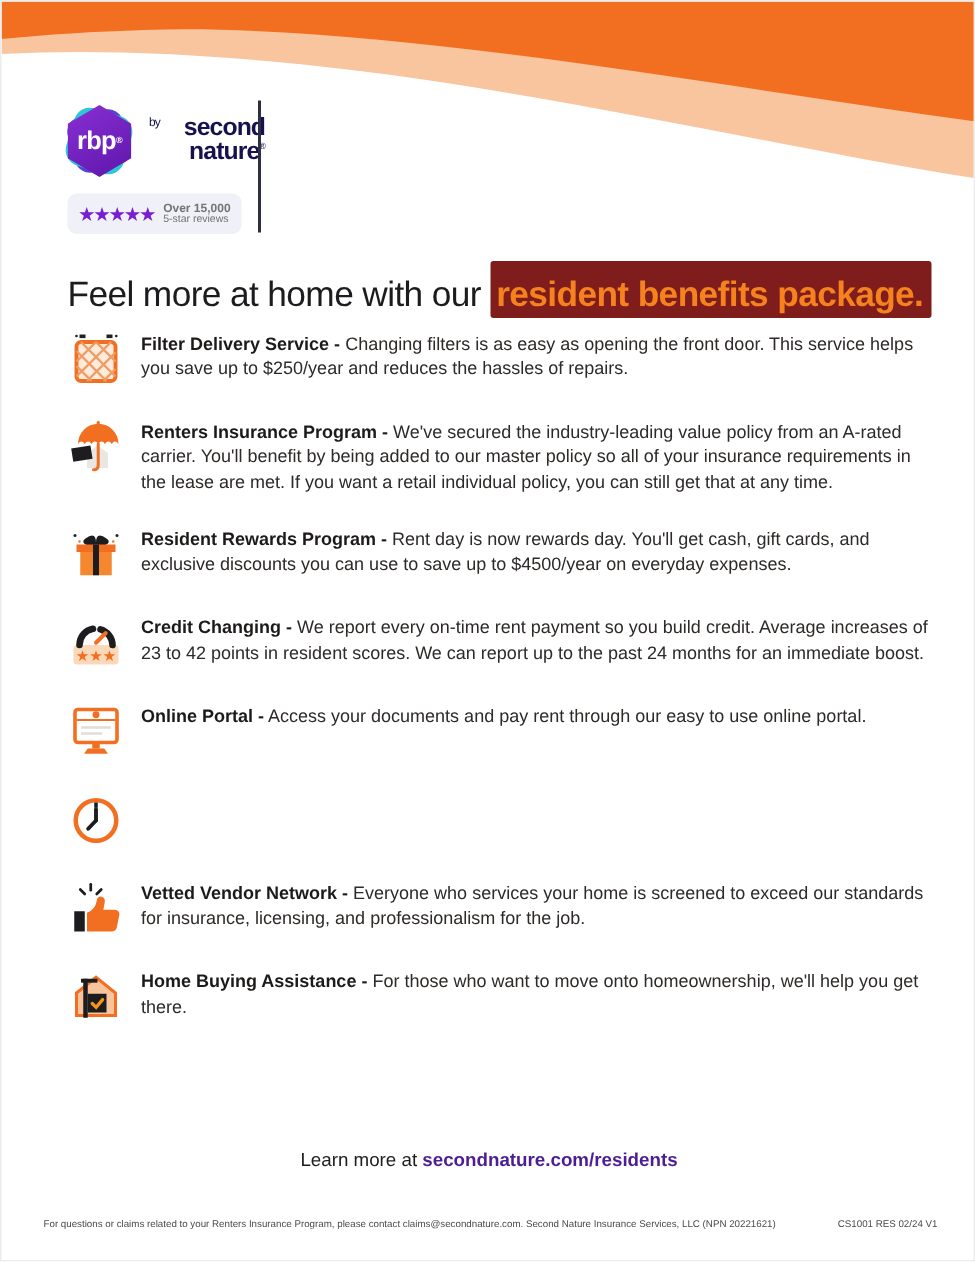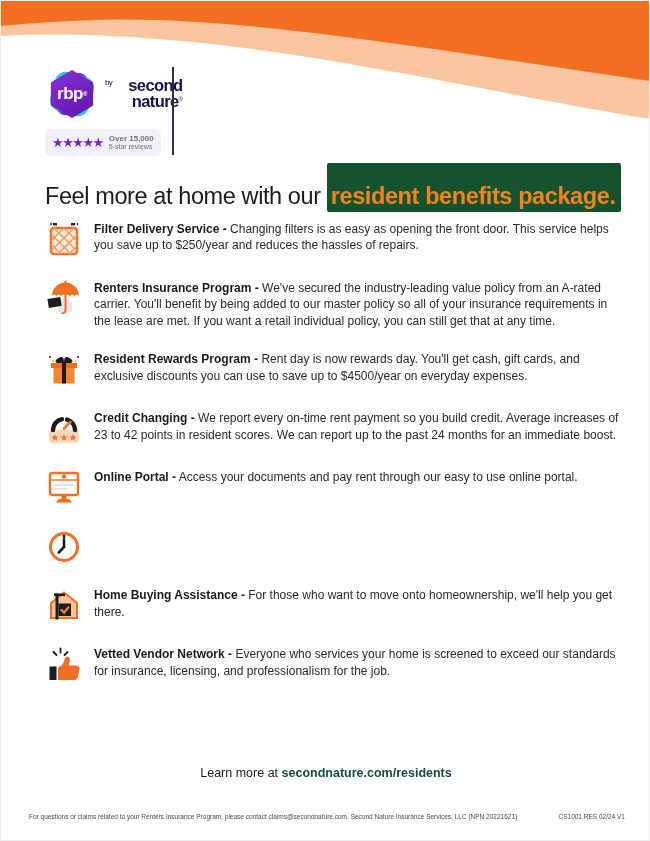--- a/index.html
+++ b/index.html
@@ -4,21 +4,21 @@
 <style>
   html,body{margin:0;padding:0;background:#fff;}
   #page{position:relative;width:650px;height:841px;background:#fff;overflow:hidden;
         font-family:"Liberation Sans",sans-serif;color:#232020;border:1px solid #ececec;box-sizing:border-box;}
 
   
   .wave{position:absolute;top:0;left:0;width:650px;height:150px;}
 
   
   .rbp-lockup{position:absolute;top:66px;left:44px;width:126px;}
-  .rbp-row{display:flex;align-items:center;gap:6px;}
+  .rbp-row{display:flex;align-items:center;gap:6px;justify-content:center;}
   .rbp-mark{position:relative;width:54px;height:54px;flex:0 0 auto;}
   .rbp-blue{position:absolute;inset:8px;background:#5246d6;border-radius:10px;transform:rotate(-16deg);}
   .rbp-teal{position:absolute;inset:7px;background:#2fc6d8;border-radius:11px;transform:rotate(17deg);}
   .rbp-hex{position:absolute;inset:3px;background:linear-gradient(150deg,#8b2fd6,#5d16a9);
            clip-path:polygon(50% 0%,94% 26%,94% 74%,50% 100%,6% 74%,6% 26%);}
   .rbp-word{position:absolute;inset:0;display:flex;align-items:center;justify-content:center;
             color:#fff;font-weight:bold;font-size:17px;letter-spacing:-0.5px;}
   .rbp-word sup{font-size:6px;}
   .sn-text{line-height:0.95;color:#15124d;font-weight:bold;font-size:16.5px;letter-spacing:-0.6px;}
   .sn-by{font-size:8px;font-weight:normal;vertical-align:6px;margin-right:16px;color:#15124d;}
@@ -36,32 +36,32 @@
   .pmi-lockup{position:absolute;left:188px;top:82px;display:flex;align-items:flex-start;gap:9px;}
   .pmi-flag{width:17px;height:38px;border:8px solid #f26f21;transform:skewX(-18deg) rotate(-3deg);
             margin-top:6px;box-sizing:content-box;}
   .pmi-texts{line-height:1;}
   .pmi-name{font-size:47px;font-weight:bold;color:#1c1c1e;letter-spacing:-2.5px;line-height:0.82;}
   .pmi-city{font-size:19px;color:#f6861f;margin-top:3px;margin-left:26px;letter-spacing:0.5px;}
 
   
   .headline{position:absolute;top:182px;left:44px;width:575px;font-size:23.5px;
             letter-spacing:-0.4px;color:#1c1c1e;white-space:nowrap;}
-  .headline .hl{color:#f5821f;font-weight:bold;background:#14532d;padding:20px 5px 3px 4px;border-radius:2px;}
+  .headline .hl{color:#f5821f;font-weight:bold;background:#7f1d1d;padding:9px 5px 3px 4px;border-radius:2px;}
 
   
   .benefits{position:absolute;top:219px;left:44px;width:577px;}
   .benefit{display:flex;gap:11px;margin-bottom:21px;align-items:flex-start;}
   .b-icon{flex:0 0 38px;width:38px;height:38px;}
   .b-text{font-size:12px;line-height:1.37;color:#2d2a28;padding-top:1px;}
   .b-title{font-weight:bold;font-size:12px;color:#1d1b1a;}
 
   
   .cta{position:absolute;top:765px;left:0;width:650px;text-align:center;font-size:12.5px;color:#1c1c1e;}
-  .cta .link{color:#14532d;font-weight:bold;}
+  .cta .link{color:#4c1d95;font-weight:bold;}
   .pagefoot{position:absolute;top:812px;left:28px;right:24px;display:flex;
             justify-content:space-between;font-size:6.5px;color:#4a4a4a;}
 </style>
 </head>
 <body>
 
 <div id="page">
 
   <svg class="wave" viewBox="0 0 650 150" aria-hidden="true">
     <path d="M0,0 L650,0 L650,118 C520,98 340,54 180,40 C115,34 55,32 0,35 Z" fill="#f9c59e"></path>
@@ -176,42 +176,42 @@
       <svg class="b-icon" viewBox="0 0 38 38">
         <circle cx="19" cy="20" r="13.5" fill="none" stroke="#f26f21" stroke-width="3"></circle>
         <line x1="19" y1="8" x2="19" y2="11.5" stroke="#1d1d1f" stroke-width="2.4"></line>
         <line x1="19" y1="20" x2="19" y2="12.5" stroke="#1d1d1f" stroke-width="2.6" stroke-linecap="round"></line>
         <line x1="19" y1="20" x2="13.8" y2="25.5" stroke="#1d1d1f" stroke-width="2.6" stroke-linecap="round"></line>
       </svg>
     </div>
 
     <div class="benefit">
       <svg class="b-icon" viewBox="0 0 38 38">
-        <path d="M6,17 L19,6.5 L32,17 L32,32 L6,32 Z" fill="#f9c49c" stroke="#f26f21" stroke-width="2"></path>
-        <rect x="9" y="7.5" width="11" height="2.6" fill="#1d1d1f"></rect>
-        <rect x="10.5" y="7.5" width="3" height="26" fill="#1d1d1f"></rect>
-        <rect x="13.5" y="17.5" width="12.5" height="12.5" fill="#1d1d1f"></rect>
-        <path d="M16.5,24 l2.6,2.6 4.3,-5.2" stroke="#f6921e" stroke-width="2.2" fill="none" stroke-linecap="round"></path>
-      </svg>
-      <div class="b-text"><span class="b-title">Home Buying Assistance -</span> <span>For those who want to move onto homeownership, we'll help you get there.</span></div>
-    </div>
-
-    <div class="benefit">
-      <svg class="b-icon" viewBox="0 0 38 38">
         <g stroke="#1d1d1f" stroke-width="1.8" stroke-linecap="round">
           <line x1="8.5" y1="7" x2="11.5" y2="10"></line>
             <line x1="15.5" y1="3.5" x2="15.5" y2="7.5"></line>
             <line x1="22.5" y1="7" x2="19.5" y2="10"></line>
         </g>
         <rect x="4.5" y="21.5" width="7" height="13.5" fill="#1d1d1f"></rect>
         <path d="M13,35 v-12.5 q5.5,-2 6.5,-8 q0.6,-3.2 3.2,-2.7 q2.7,0.6 2.1,4.1 l-0.9,4.6 h7.6 q3.6,0.5 3,3.6 l-1.6,8 q-0.6,3 -4.1,2.9 z" fill="#f26f21"></path>
       </svg>
       <div class="b-text"><span class="b-title">Vetted Vendor Network -</span> <span>Everyone who services your home is screened to exceed our standards for insurance, licensing, and professionalism for the job.</span></div>
     </div>
 
+    <div class="benefit">
+      <svg class="b-icon" viewBox="0 0 38 38">
+        <path d="M6,17 L19,6.5 L32,17 L32,32 L6,32 Z" fill="#f9c49c" stroke="#f26f21" stroke-width="2"></path>
+        <rect x="9" y="7.5" width="11" height="2.6" fill="#1d1d1f"></rect>
+        <rect x="10.5" y="7.5" width="3" height="26" fill="#1d1d1f"></rect>
+        <rect x="13.5" y="17.5" width="12.5" height="12.5" fill="#1d1d1f"></rect>
+        <path d="M16.5,24 l2.6,2.6 4.3,-5.2" stroke="#f6921e" stroke-width="2.2" fill="none" stroke-linecap="round"></path>
+      </svg>
+      <div class="b-text"><span class="b-title">Home Buying Assistance -</span> <span>For those who want to move onto homeownership, we'll help you get there.</span></div>
+    </div>
+
   </div>
 
   <div class="cta">
     <span>Learn more at </span><span class="link">secondnature.com/residents</span>
   </div>
 
   <div class="pagefoot">
     <span>For questions or claims related to your Renters Insurance Program, please contact claims@secondnature.com. Second Nature Insurance Services, LLC (NPN 20221621)</span>
     <span>CS1001 RES 02/24 V1</span>
   </div>

